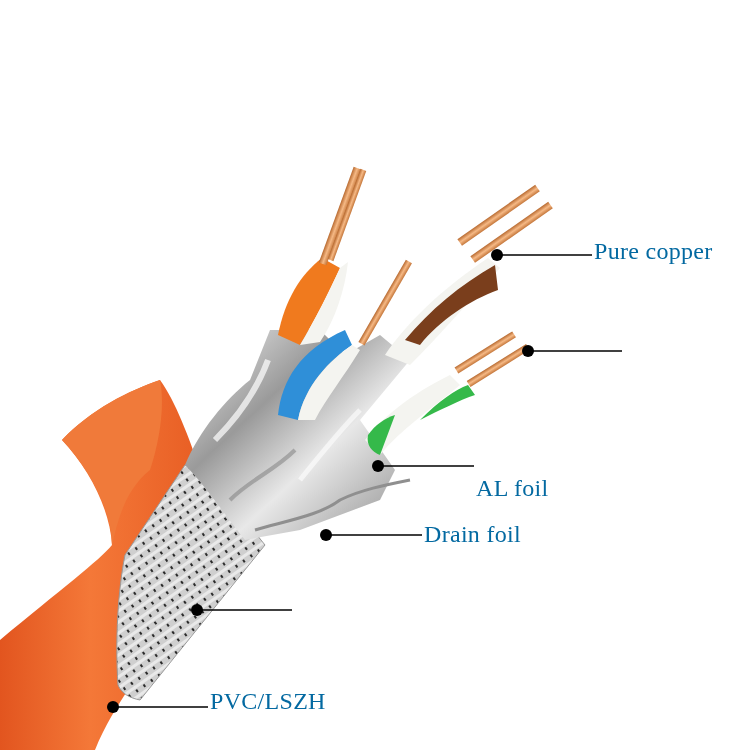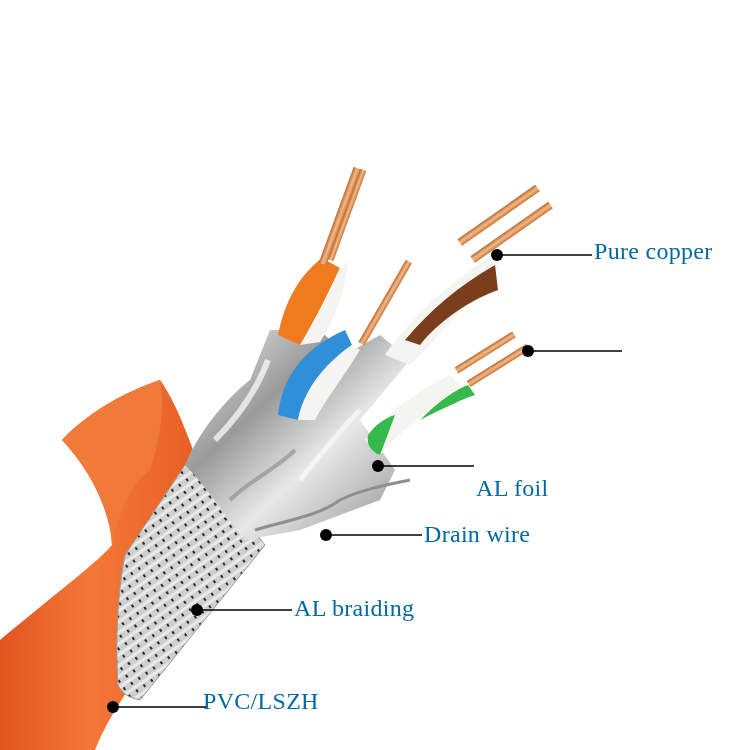--- a/index.html
+++ b/index.html
@@ -111,16 +111,15 @@
       <circle cx="197" cy="610" r="6" fill="#000"></circle>
     </g>
     <g>
       <line x1="113" y1="707" x2="208" y2="707" stroke="#000" stroke-width="1.5"></line>
       <circle cx="113" cy="707" r="6" fill="#000"></circle>
     </g>
   </svg>
 
   <div class="label" style="left:594px; top:239px;">Pure copper</div>
   <div class="label" style="left:476px; top:476px;">AL foil</div>
-  <div class="label" style="left:424px; top:522px;">Drain wire</div>
-  <div class="label" style="left:294px; top:596px;">AL braiding</div>
-  <div class="label" style="left:203px; top:689px;font-family:Liberation Serif, serif;">PVC/LSZH</div>
+  <div class="label" style="left:424px; top:522px;">Drain foil</div>
+  <div class="label" style="left:210px; top:689px;font-family:Liberation Serif, serif;">PVC/LSZH</div>
 </div>
 
 </body></html>

